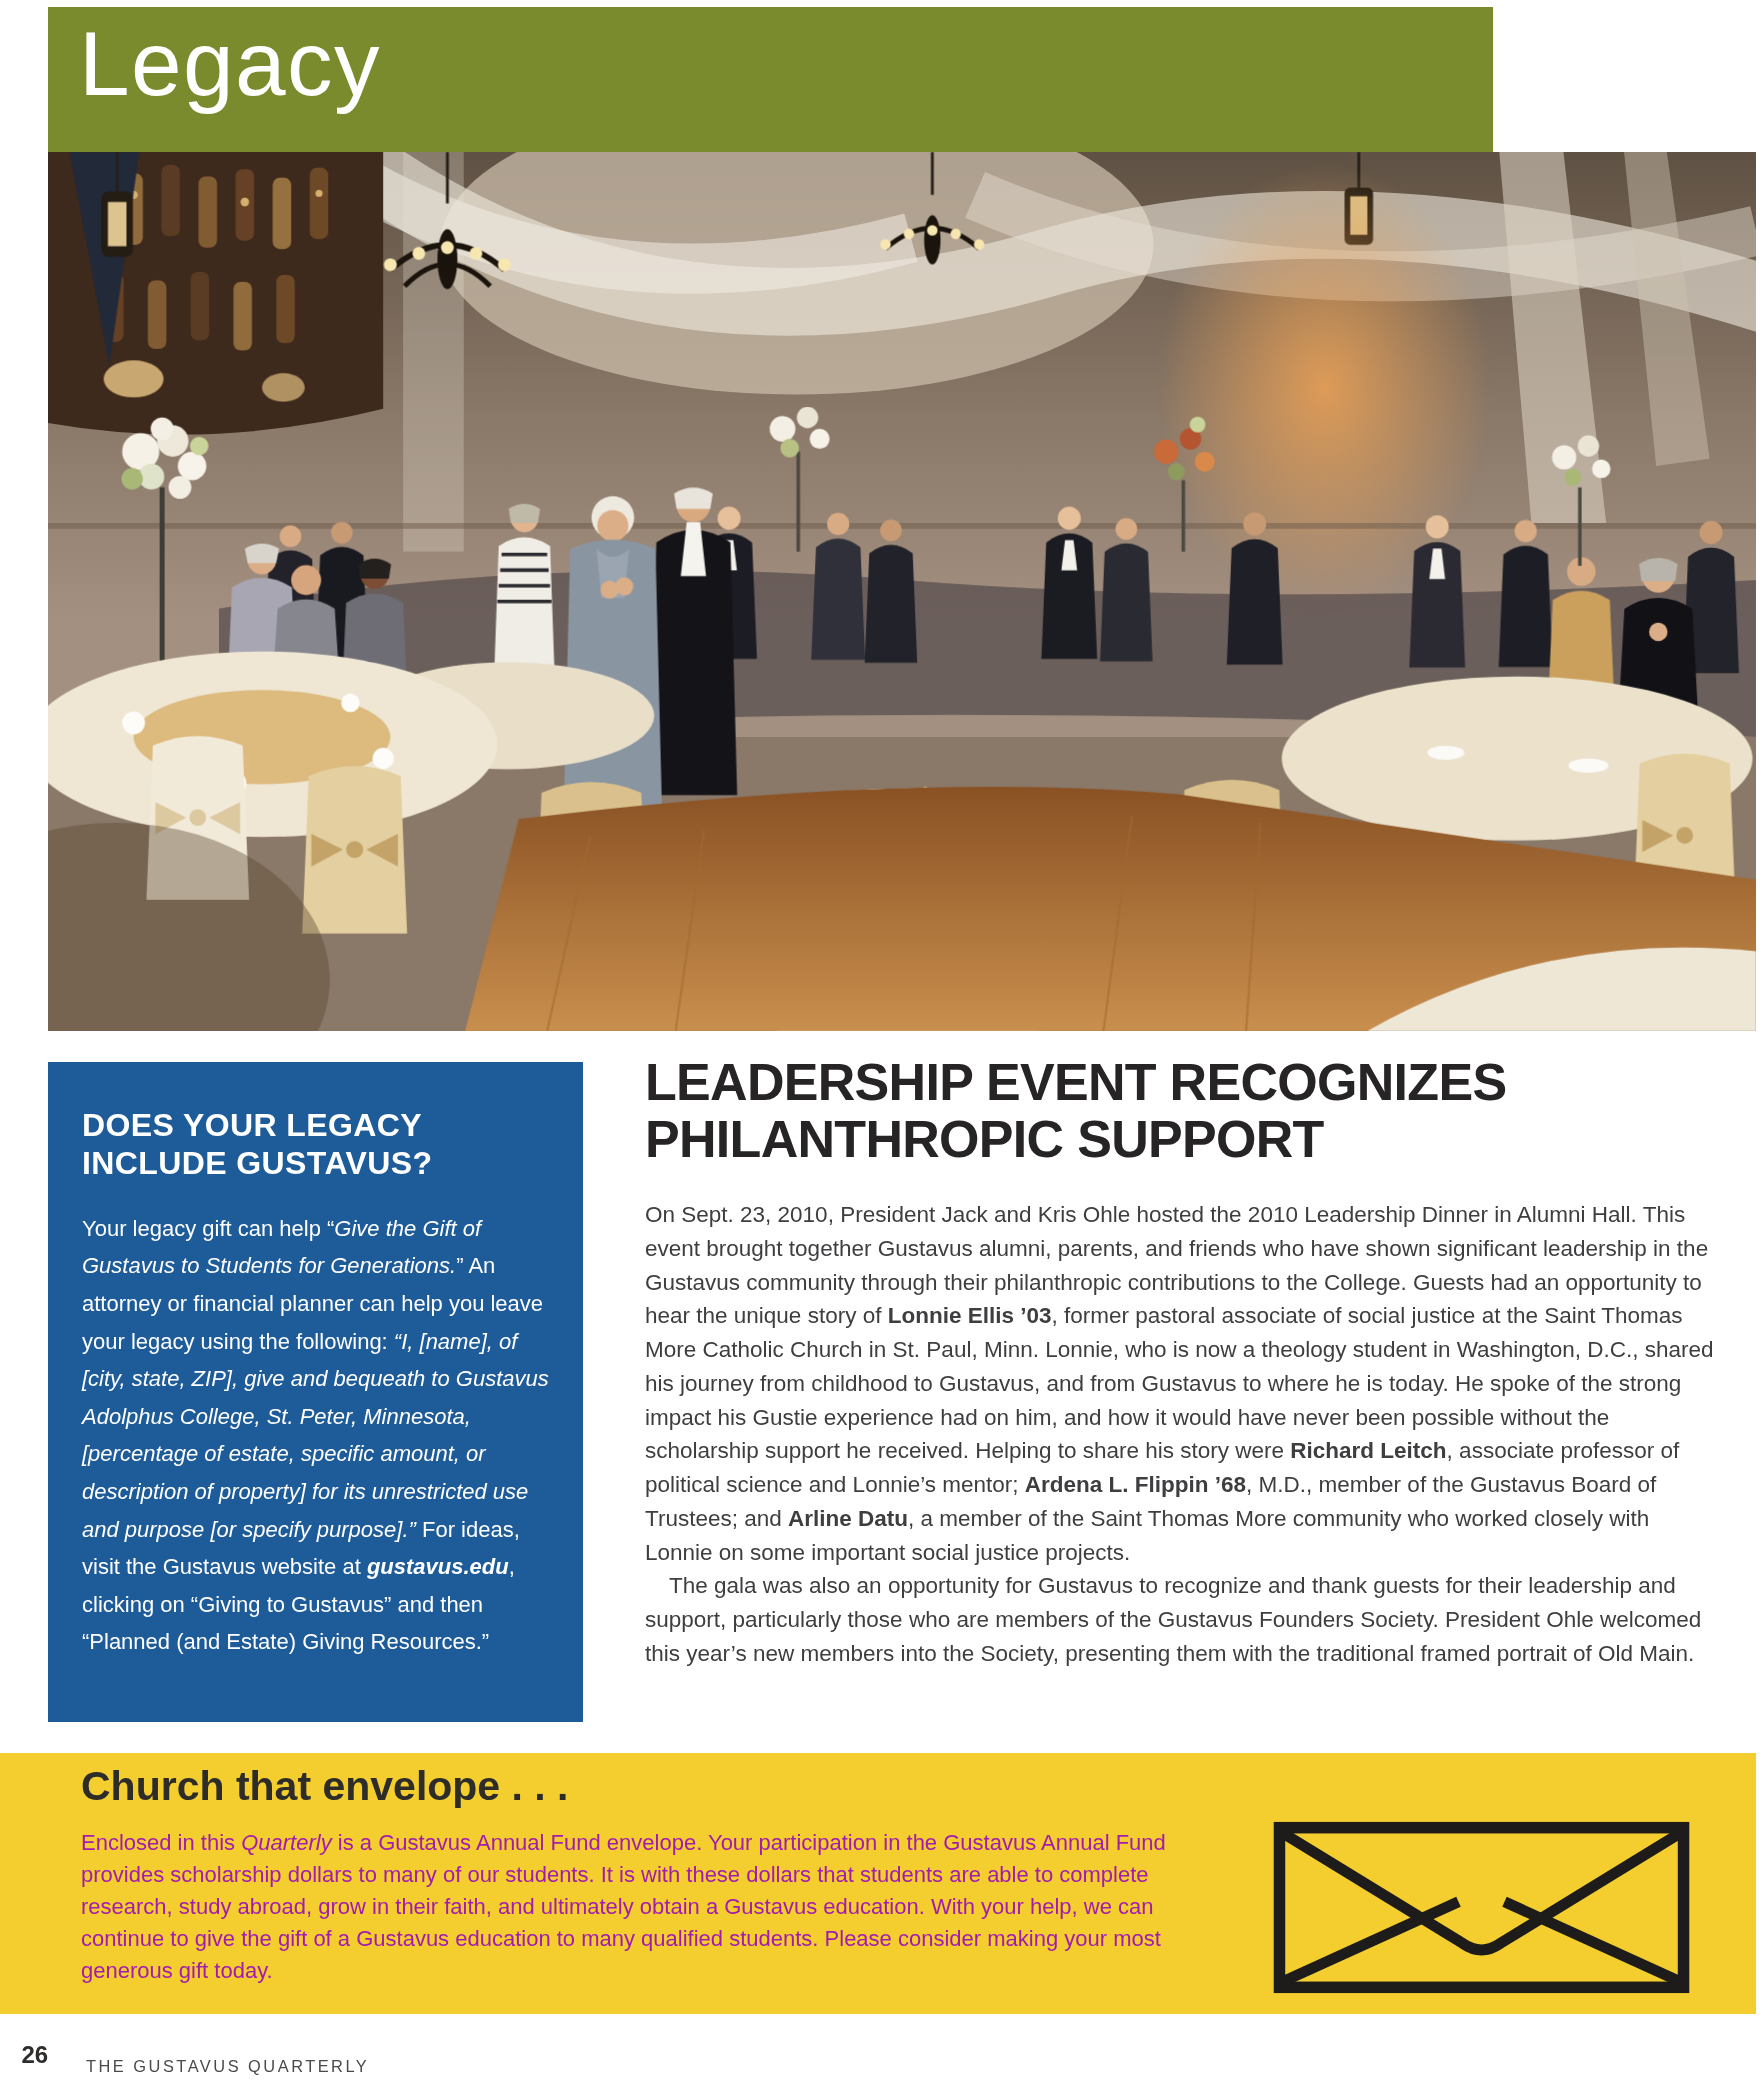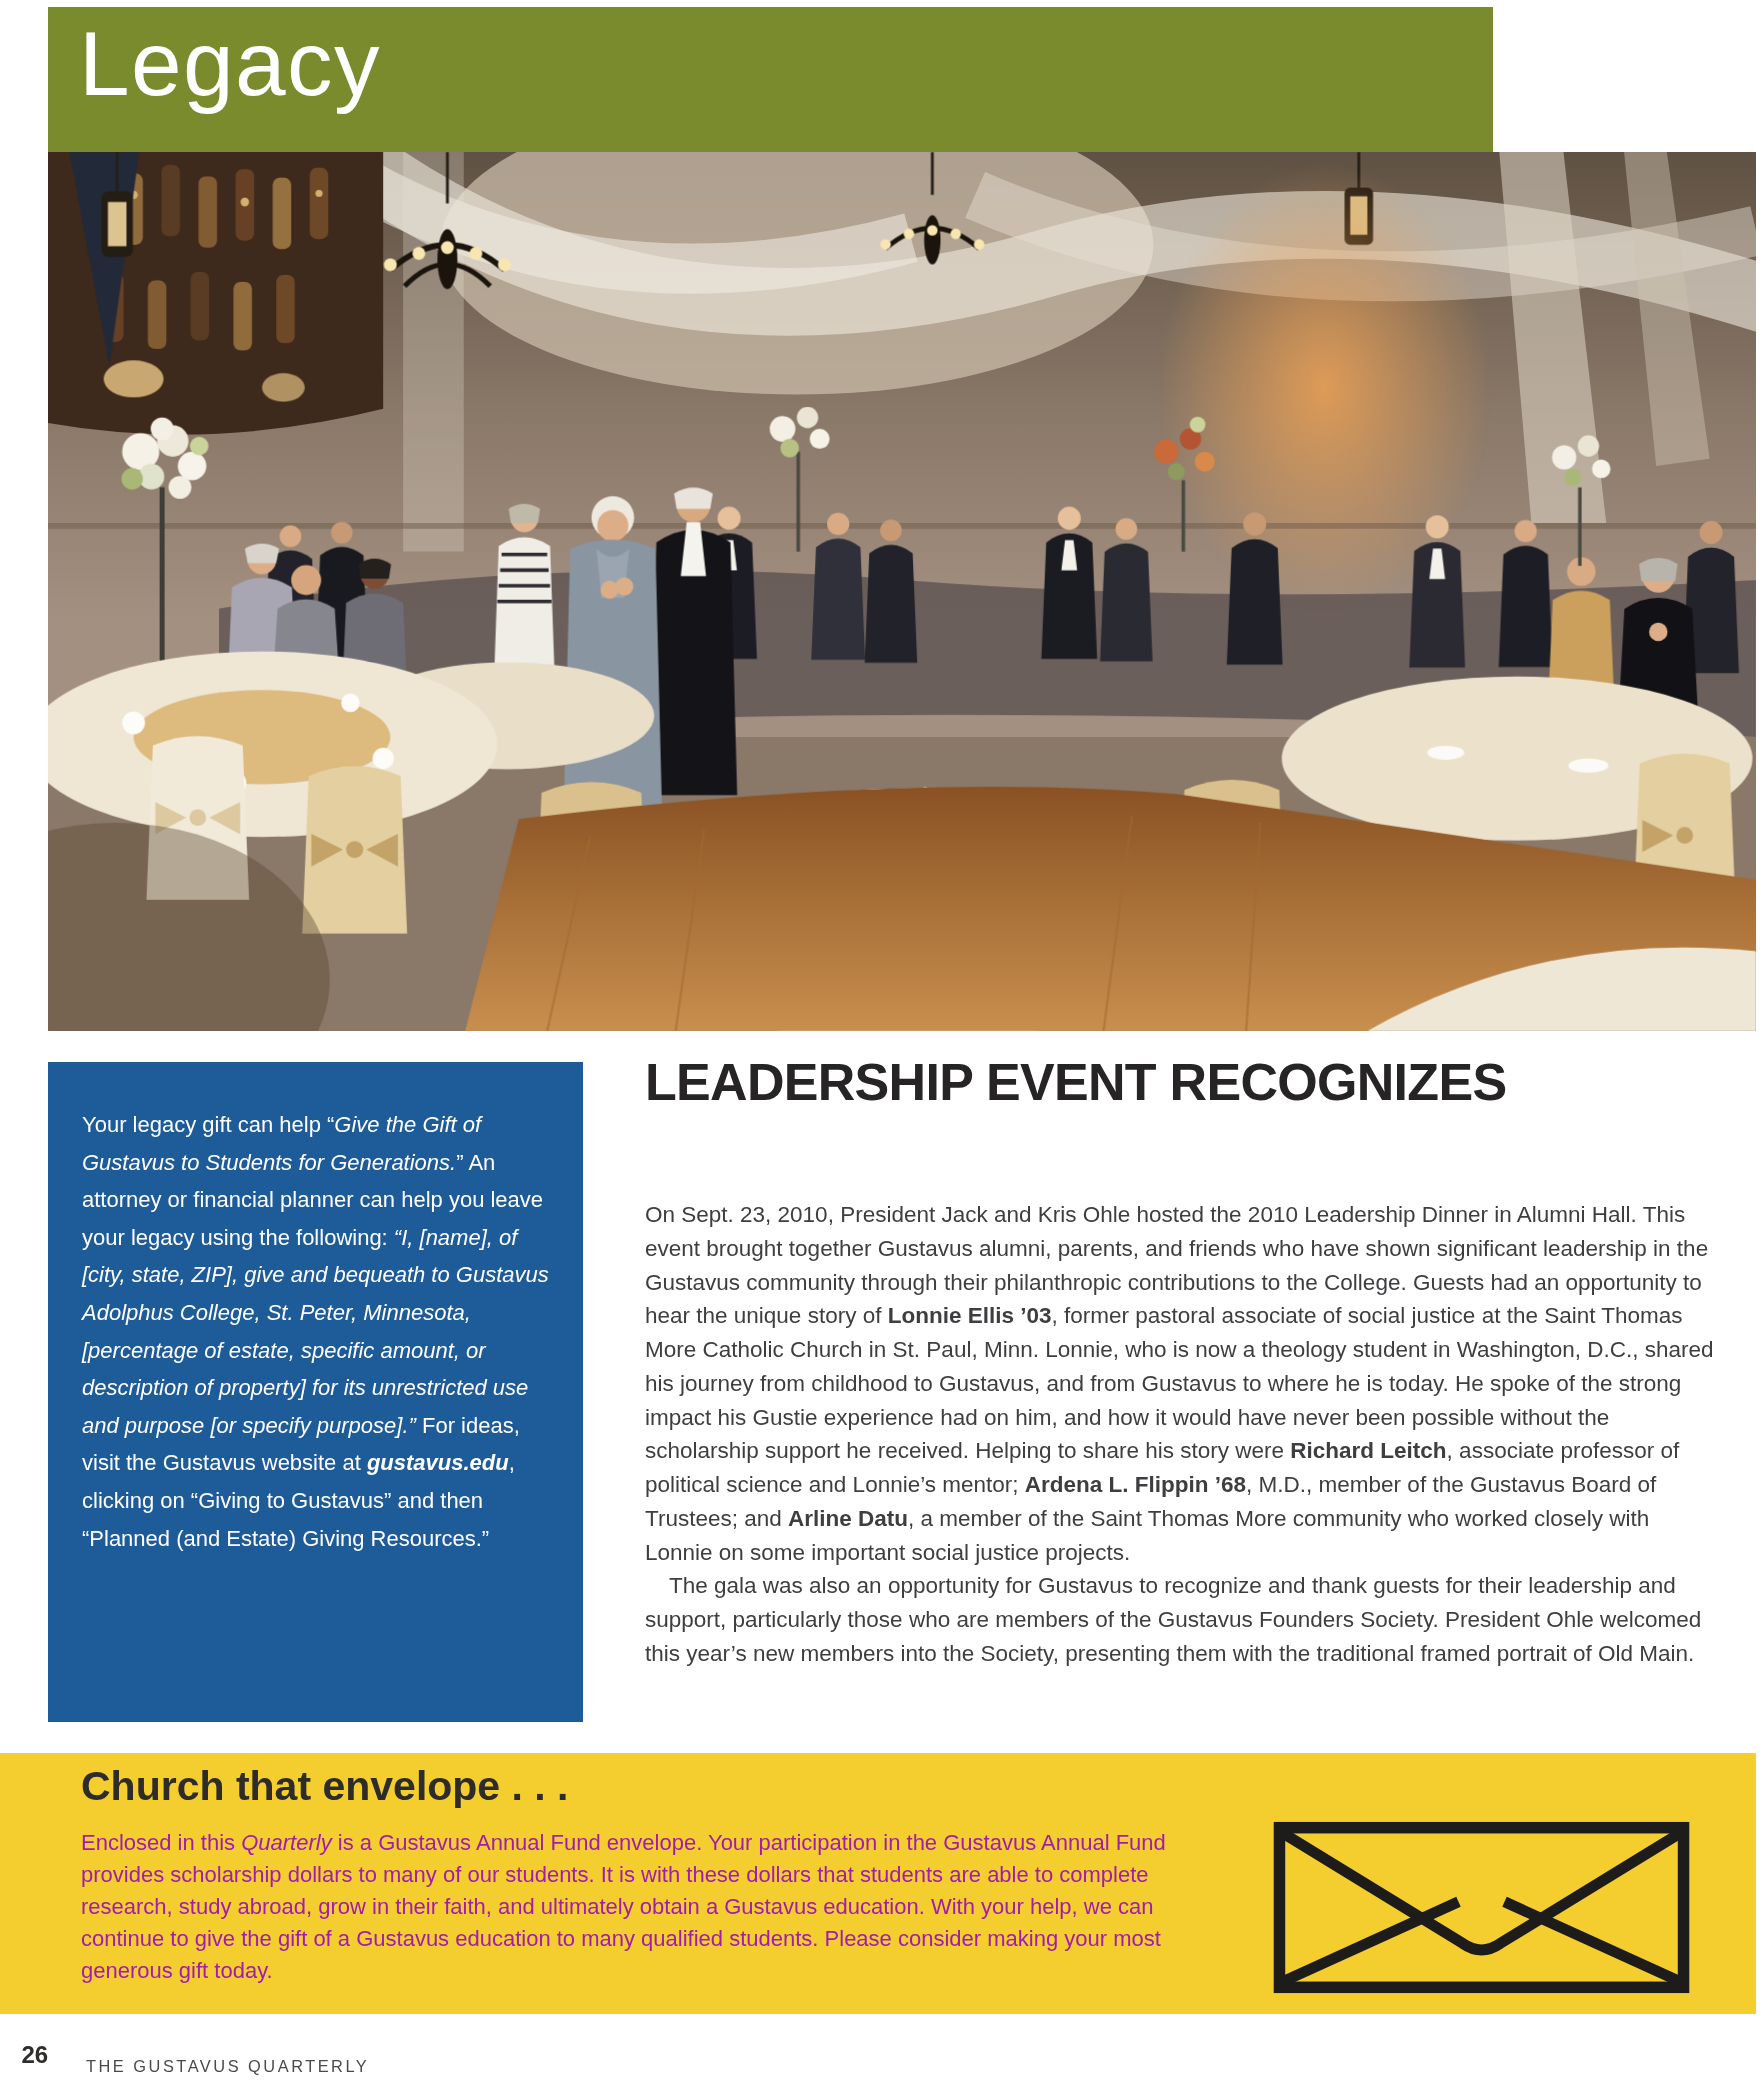--- a/index.html
+++ b/index.html
@@ -353,25 +353,28 @@
         <line x1="880" y1="1232" x2="920" y2="950"></line>
         <line x1="1480" y1="1232" x2="1520" y2="930"></line>
         <line x1="1680" y1="1232" x2="1700" y2="940"></line>
     </g>
     <path d="M1850,1232 Q2100,1090 2395,1120 L2395,1232 Z" fill="#efe7d6"></path>
     <ellipse cx="95" cy="1160" rx="300" ry="220" fill="#57462f" opacity="0.4"></ellipse>
   </svg>
 </div>
 
 <div class="abs" id="sidebar">
+  <h2><span>DOES YOUR LEGACY</span><br>
+  <span>INCLUDE GUSTAVUS?</span></h2>
   <p><span>Your legacy gift can help “</span><span class="it">Give the Gift of Gustavus to Students for Generations.</span><span>” An attorney or financial planner can help you leave your legacy using the following: </span><span class="it">“I, [name], of [city, state, ZIP], give and bequeath to Gustavus Adolphus College, St. Peter, Minnesota, [percentage of estate, specific amount, or description of property] for its unrestricted use and purpose [or specify purpose].”</span><span> For ideas, visit the Gustavus website at </span><span class="it bd">gustavus.edu</span><span>, clicking on “Giving to Gustavus” and then “Planned (and Estate) Giving Resources.”</span></p>
 </div>
 
 <div class="abs" id="headline">
   <span>LEADERSHIP EVENT RECOGNIZES</span>
+  <span>PHILANTHROPIC SUPPORT</span>
 </div>
 
 <div class="abs" id="article">
   <p><span>On Sept. 23, 2010, President Jack and Kris Ohle hosted the 2010 Leadership Dinner in Alumni Hall. This event brought together Gustavus alumni, parents, and friends who have shown significant leadership in the Gustavus community through their philanthropic contributions to the College. Guests had an opportunity to hear the unique story of </span><span class="bd">Lonnie Ellis ’03</span><span>, former pastoral associate of social justice at the Saint Thomas More Catholic Church in St. Paul, Minn. Lonnie, who is now a theology student in Washington, D.C., shared his journey from childhood to Gustavus, and from Gustavus to where he is today. He spoke of the strong impact his Gustie experience had on him, and how it would have never been possible without the scholarship support he received. Helping to share his story were </span><span class="bd">Richard Leitch</span><span>, associate professor of political science and Lonnie’s mentor; </span><span class="bd">Ardena L. Flippin ’68</span><span>, M.D., member of the Gustavus Board of Trustees; and </span><span class="bd">Arline Datu</span><span>, a member of the Saint Thomas More community who worked closely with Lonnie on some important social justice projects.</span></p>
   <p><span>The gala was also an opportunity for Gustavus to recognize and thank guests for their leadership and support, particularly those who are members of the Gustavus Founders Society. President Ohle welcomed this year’s new members into the Society, presenting them with the traditional framed portrait of Old Main.</span></p>
 </div>
 
 <div class="abs" id="yellowbox">
   <div class="ytitle">Church that envelope . . .</div>
   <div class="ybody"><span>Enclosed in this </span><span class="it">Quarterly</span><span> is a Gustavus Annual Fund envelope. Your participation in the Gustavus Annual Fund provides scholarship dollars to many of our students. It is with these dollars that students are able to complete research, study abroad, grow in their faith, and ultimately obtain a Gustavus education. With your help, we can continue to give the gift of a Gustavus education to many qualified students. Please consider making your most generous gift today.</span></div>

